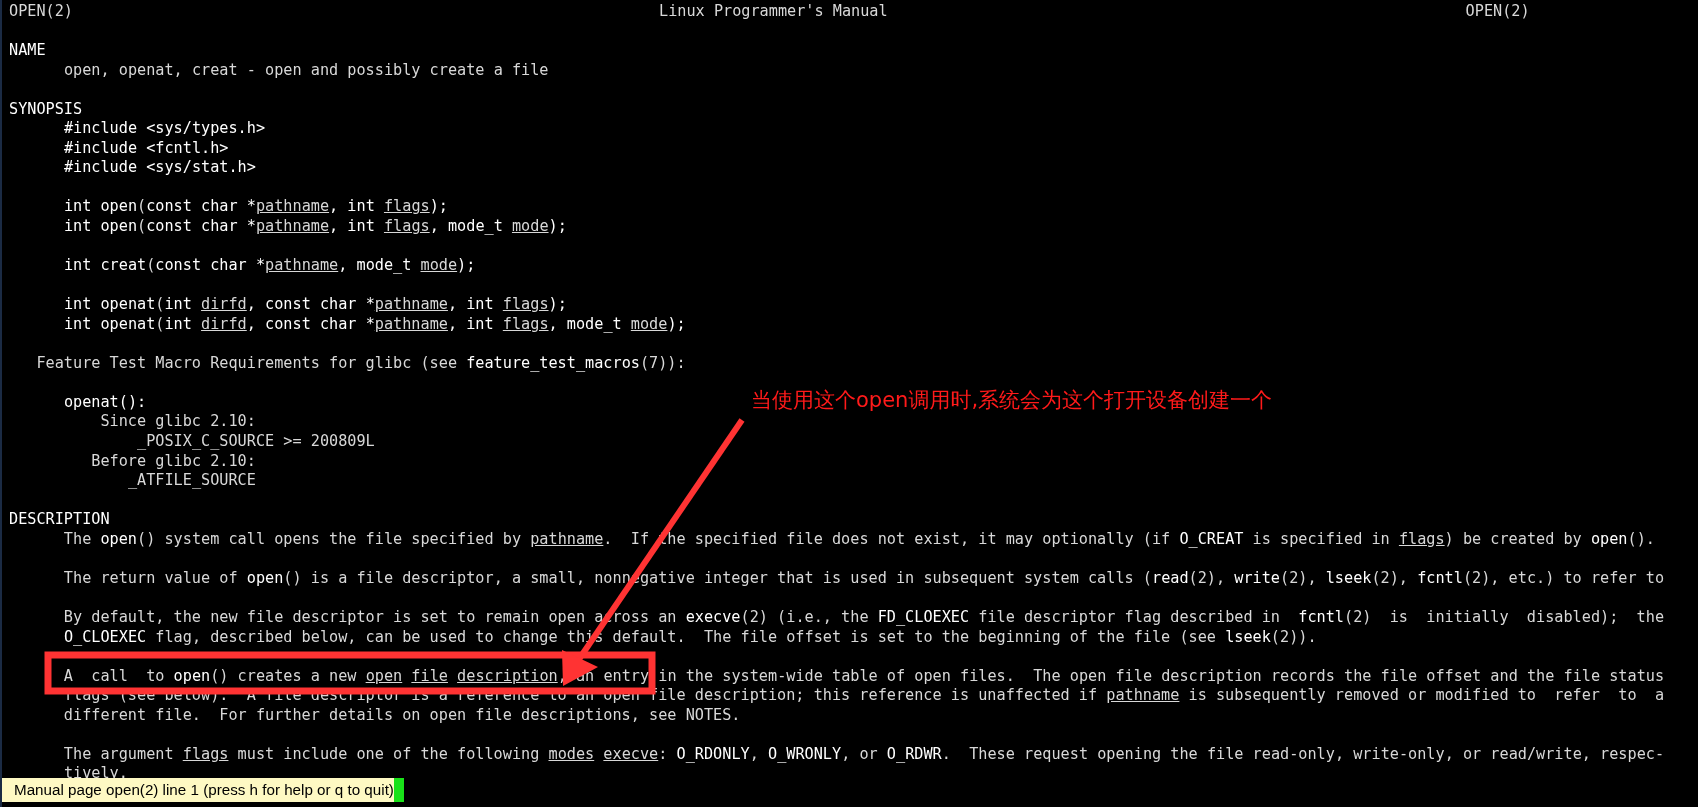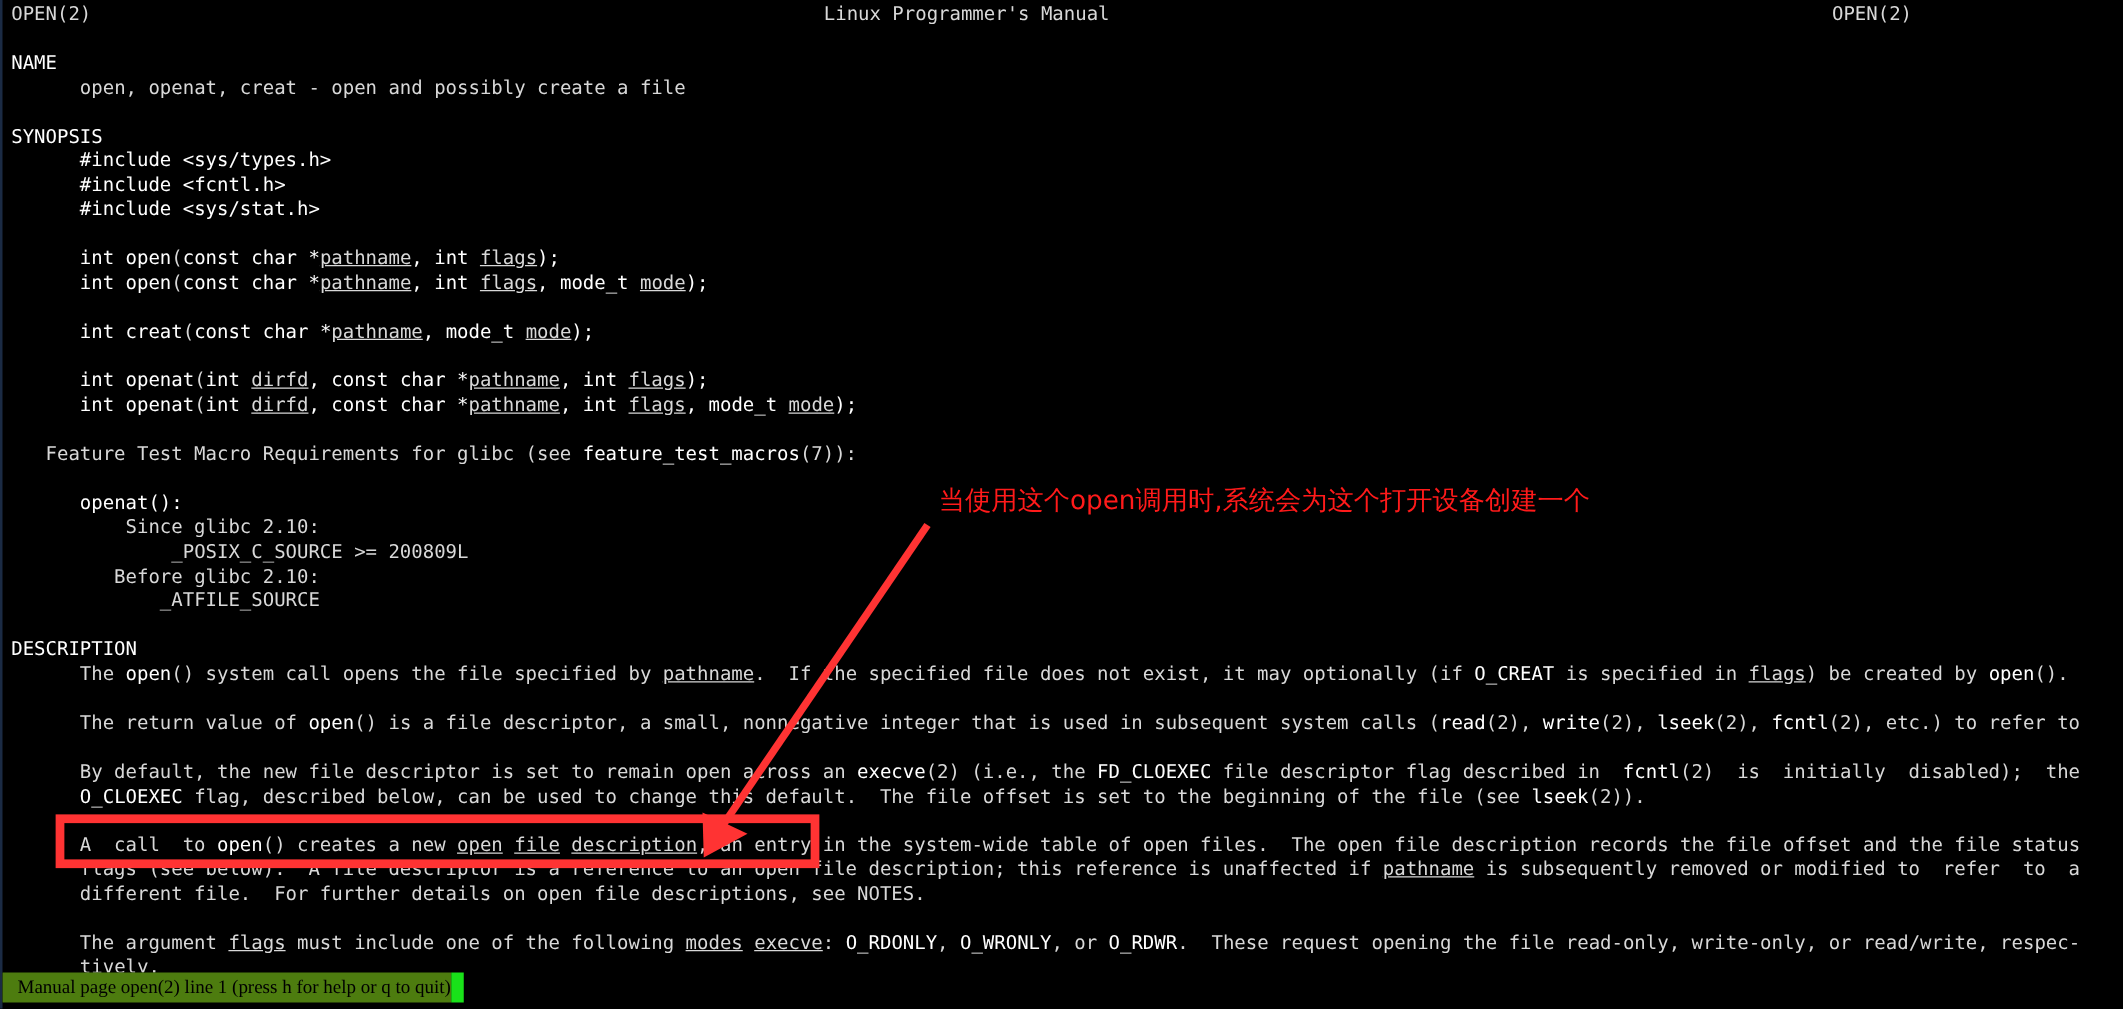--- a/index.html
+++ b/index.html
@@ -94,23 +94,23 @@
     position: absolute;
     left: 2px;
     top: 778px;
     height: 24px;
     width: 1694px;
     background: #000000;
     display: flex;
     align-items: stretch;
   }
   .status-text {
-    background: #4d7c0f;
+    background: #fef9c3;
     color: #000000;
-    font-family: Liberation Serif, serif;
+    font-family: Liberation Sans, sans-serif;
     font-size: 15.2px;
     line-height: 24px;
     padding: 0 0 0 12px;
     white-space: pre;
   }
   .status-cursor {
     background: #19e219;
     width: 10px;
     height: 24px;
   }

